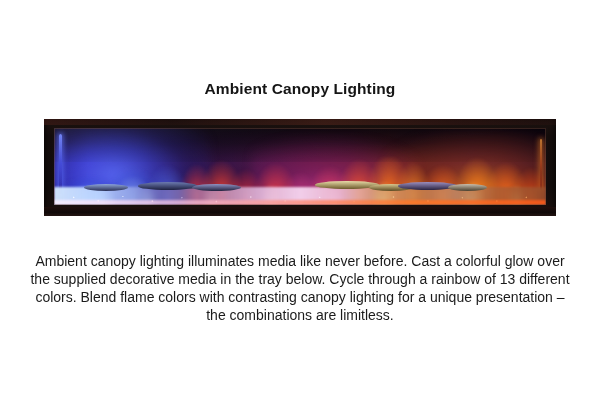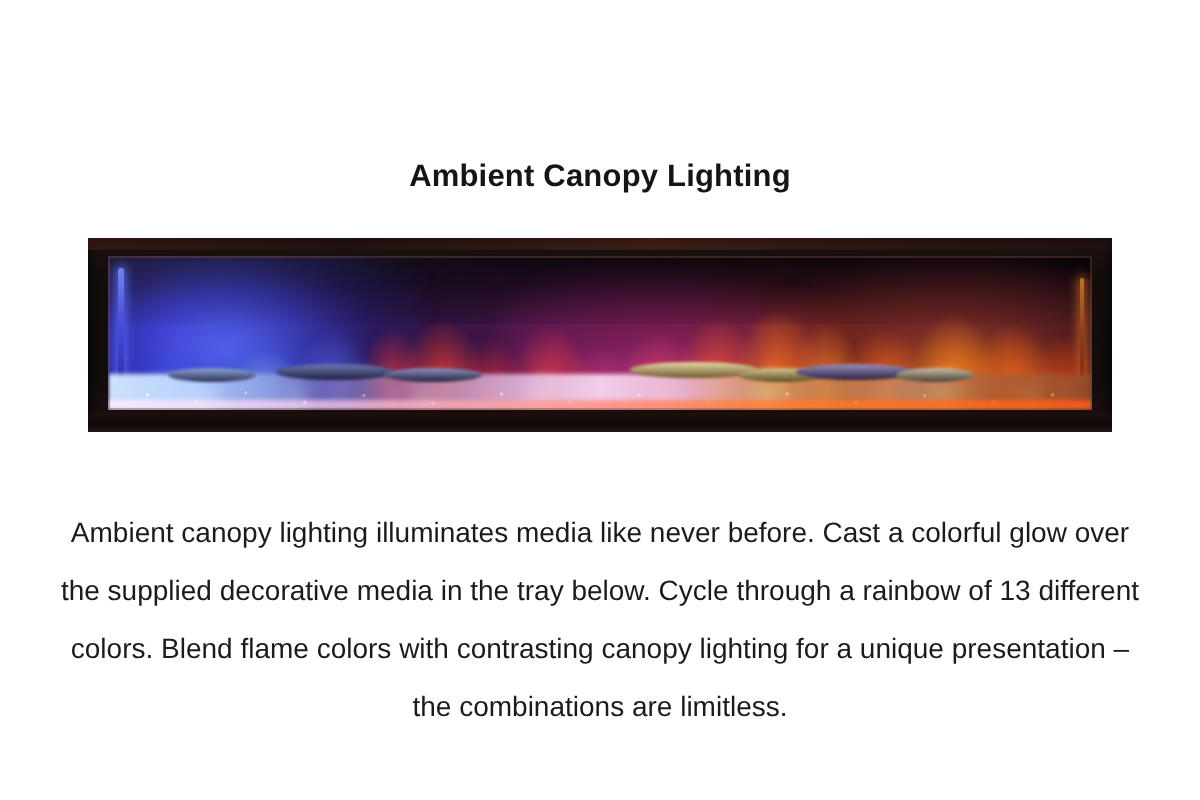--- a/index.html
+++ b/index.html
@@ -311,21 +311,21 @@
   }
 
   
   .body-copy {
     position: absolute;
     left: 30px;
     right: 30px;
     top: 238px;
     text-align: center;
     font-size: 14px;
-    line-height: 29px;
+    line-height: 18px;
     color: #1b1b1b;
   }
 </style>
 </head>
 <body>
 
 <div class="page">
 
   <h1 class="title">Ambient Canopy Lighting</h1>
 

